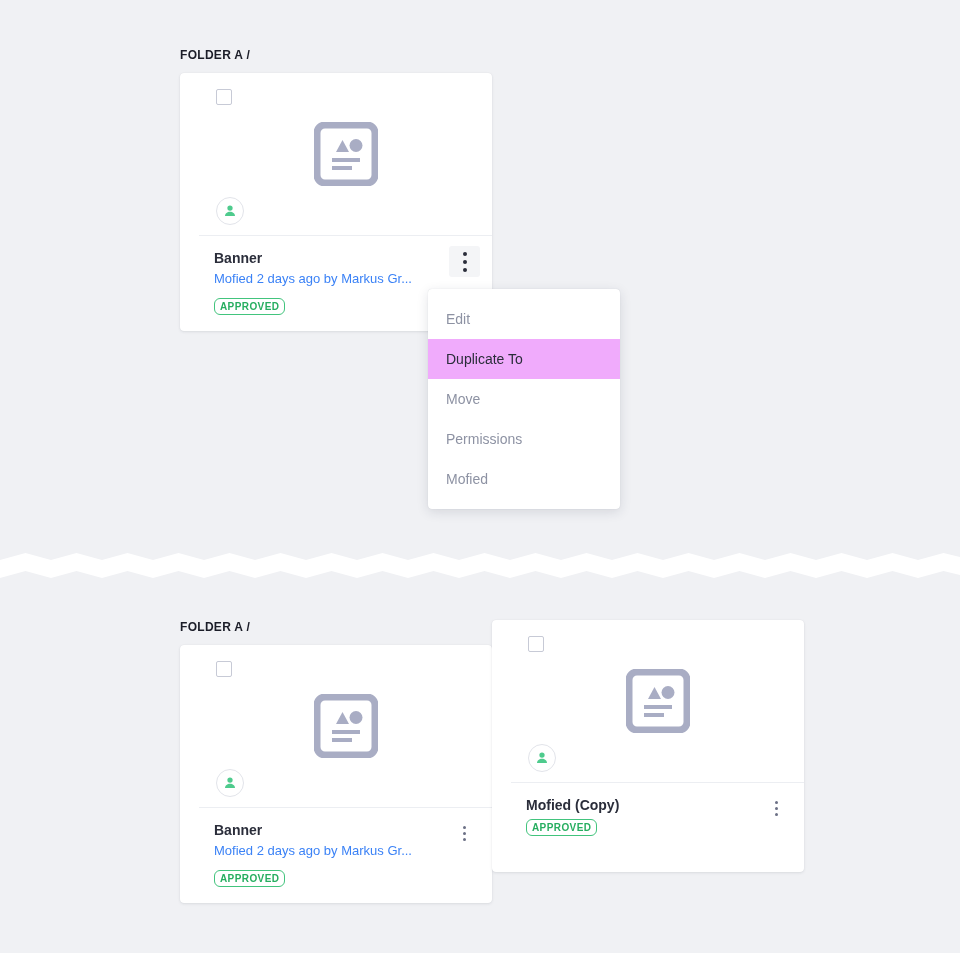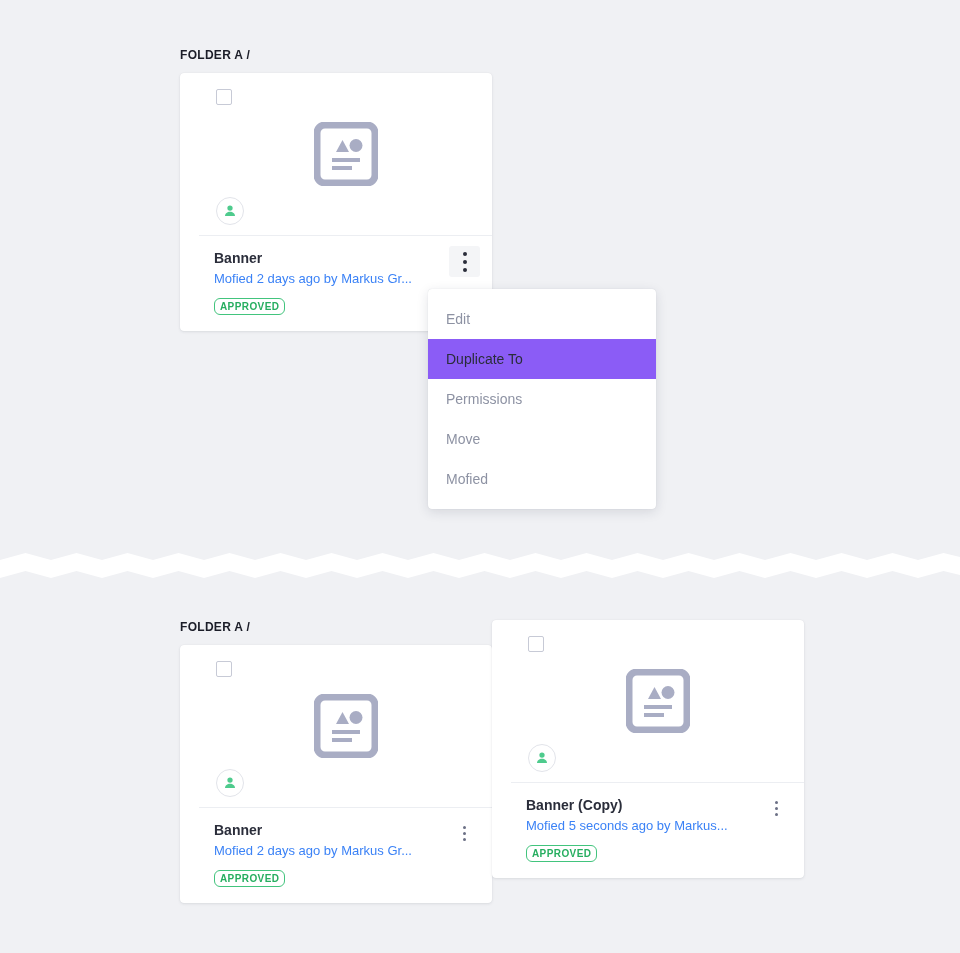--- a/index.html
+++ b/index.html
@@ -167,40 +167,40 @@
     width: 4px;
     height: 4px;
     background: #2a2d3a;
   }
 
   
   .menu {
     position: absolute;
     left: 428px;
     top: 289px;
-    width: 228px;
+    width: 192px;
     background: #ffffff;
     border-radius: 4px;
     box-shadow: 0 3px 12px rgba(30,35,60,0.13), 0 0 1px rgba(30,35,60,0.18);
     padding: 10px 0 10px 0;
     z-index: 50;
   }
 
   .menu-item {
     height: 40px;
     display: flex;
     align-items: center;
     padding-left: 18px;
     font-size: 14px;
     color: #8d92a3;
     cursor: pointer;
     line-height: 17px;
   }
   .menu-item.highlighted {
-    background: #8b5cf6;
+    background: #f0abfc;
     color: #2a2d3a;
   }
 
   
   .zigzag {
     position: absolute;
     left: 0;
     top: 547px;
     width: 960px;
     height: 40px;
@@ -252,22 +252,22 @@
           </button>
         </div>
       </div>
     </div>
 
   </div>
 
   <div class="menu">
     <div class="menu-item">Edit</div>
     <div class="menu-item highlighted">Duplicate To</div>
+    <div class="menu-item">Move</div>
     <div class="menu-item">Permissions</div>
-    <div class="menu-item">Move</div>
     <div class="menu-item">Mofied</div>
   </div>
 </div>
 
 <div class="zigzag">
   <svg width="960" height="40" viewBox="0 0 960 40" preserveAspectRatio="none" aria-hidden="true">
     <path fill="#ffffff" d="M0 13 L25.5 6 L51 13 L76.5 6 L102 13 L127.5 6 L153 13 L178.5 6 L204 13 L229.5 6 L255 13 L280.5 6 L306 13 L331.5 6 L357 13 L382.5 6 L408 13 L433.5 6 L459 13 L484.5 6 L510 13 L535.5 6 L561 13 L586.5 6 L612 13 L637.5 6 L663 13 L688.5 6 L714 13 L739.5 6 L765 13 L790.5 6 L816 13 L841.5 6 L867 13 L892.5 6 L918 13 L943.5 6 L960 10 L960 28 L943.5 24 L918 31 L892.5 24 L867 31 L841.5 24 L816 31 L790.5 24 L765 31 L739.5 24 L714 31 L688.5 24 L663 31 L637.5 24 L612 31 L586.5 24 L561 31 L535.5 24 L510 31 L484.5 24 L459 31 L433.5 24 L408 31 L382.5 24 L357 31 L331.5 24 L306 31 L280.5 24 L255 31 L229.5 24 L204 31 L178.5 24 L153 31 L127.5 24 L102 31 L76.5 24 L51 31 L25.5 24 L0 31 Z"></path>
   </svg>
 </div>
 
@@ -333,22 +333,21 @@
 
         <span class="avatar">
           <svg viewBox="0 0 20 20" width="16" height="16" aria-hidden="true">
             <circle cx="10" cy="6.4" r="3.3" fill="#4ecb8d"></circle>
             <path d="M3.8 16.2c0-3.4 2.8-5.4 6.2-5.4s6.2 2 6.2 5.4z" fill="#4ecb8d"></path>
           </svg>
         </span>
       </div>
 
       <div class="card-info">
-        <div class="card-title">Banner (Copy)</div>
-        <div class="card-meta">Mofied 5 seconds ago by Markus...</div>
+        <div class="card-title">Mofied (Copy)</div>
         <span class="badge">APPROVED</span>
 
         <button class="kebab">
           <span class="dot"></span>
           <span class="dot"></span>
           <span class="dot"></span>
         </button>
       </div>
     </div>
   </div>

